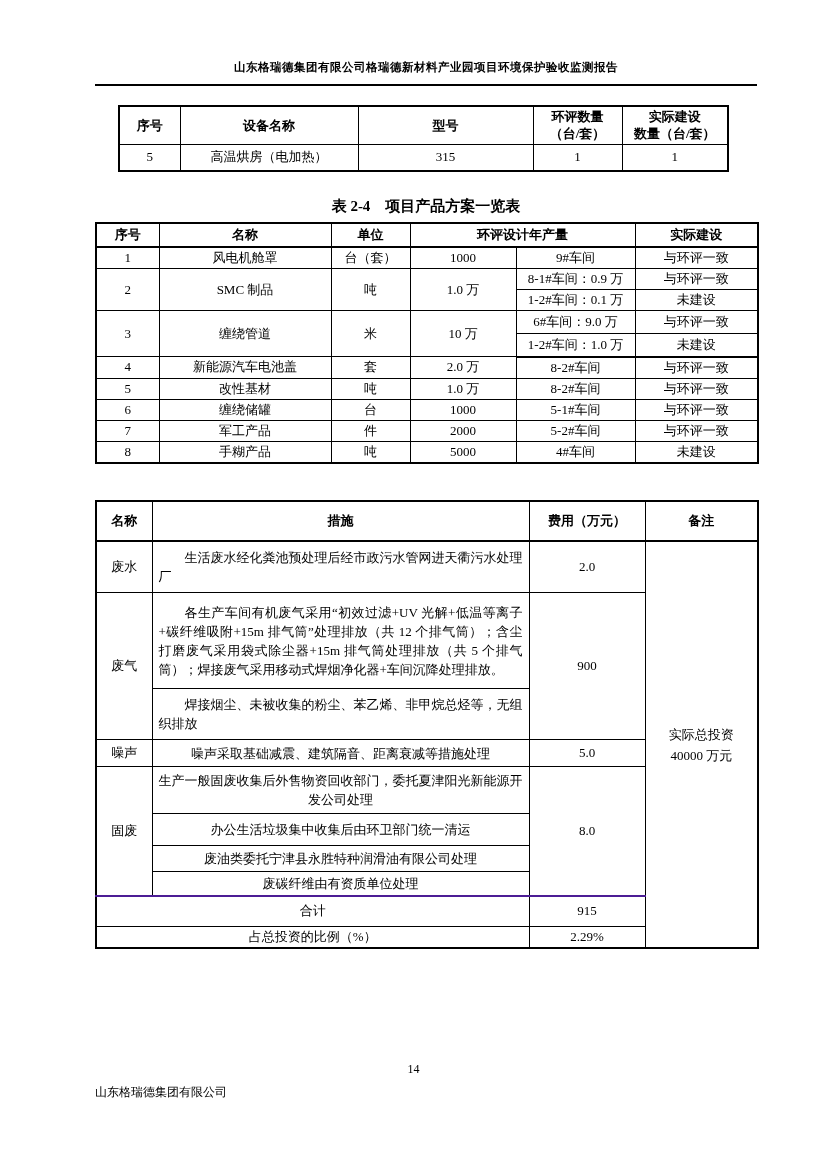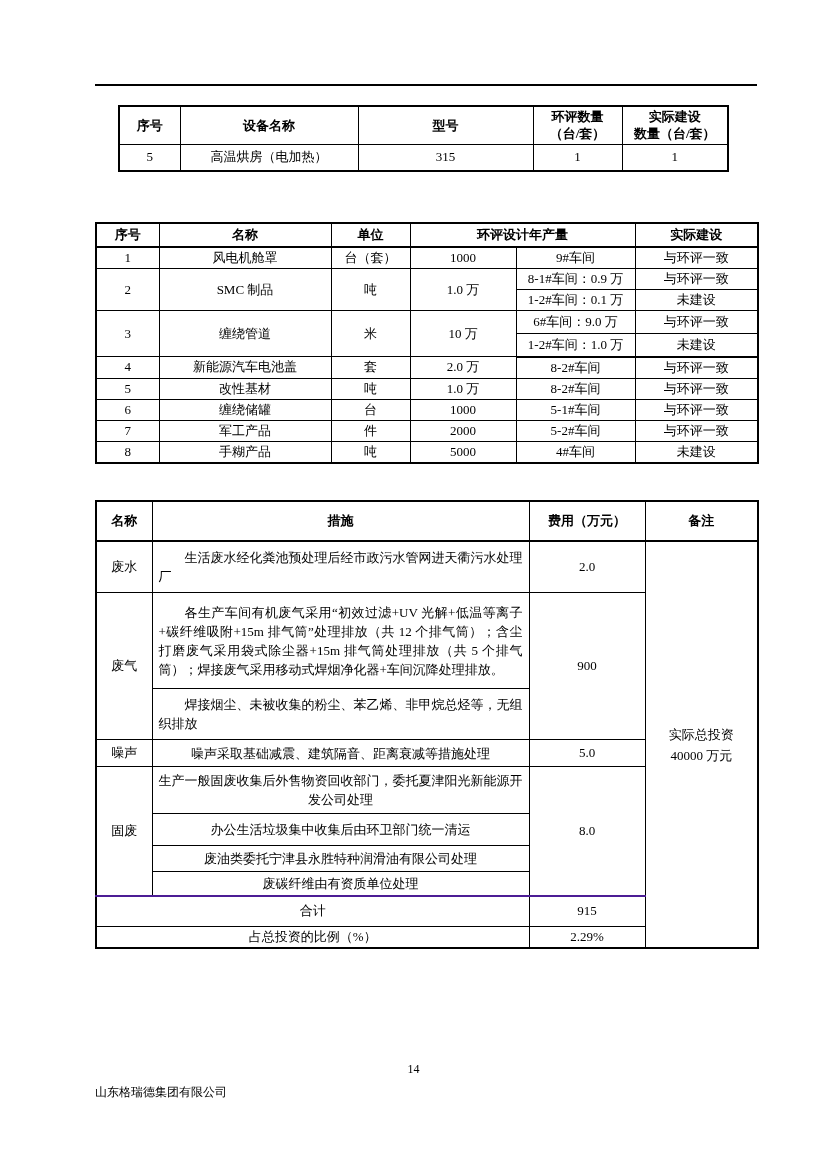--- a/index.html
+++ b/index.html
@@ -50,20 +50,21 @@
   .note-cell { white-space:pre-line; line-height:21px; }
 
   .page-num { position:absolute; top:1062px; left:0; width:827px; text-align:center; font-size:12px; }
   .footer-company { position:absolute; top:1084px; left:95px; font-size:12px; }
 </style>
 </head>
 <body>
 
 <div id="page">
 
+  <div class="header-title">山东格瑞德集团有限公司格瑞德新材料产业园项目环境保护验收监测报告</div>
   <div class="header-rule"></div>
 
   <table id="equip-table">
     <colgroup>
         <col style="width:61px">
         <col style="width:178px">
         <col style="width:175px">
         <col style="width:89px">
         <col style="width:106px">
       </colgroup>
@@ -80,20 +81,21 @@
     <tr>
       <td>5</td>
       <td>高温烘房（电加热）</td>
       <td>315</td>
       <td>1</td>
       <td>1</td>
     </tr>
   </tbody>
     </table>
 
+  <div class="table-title" id="title-2-4">表 2-4　项目产品方案一览表</div>
 
   <table id="product-table">
     <colgroup>
         <col style="width:63px">
         <col style="width:172px">
         <col style="width:79px">
         <col style="width:106px">
         <col style="width:119px">
         <col style="width:123px">
       </colgroup>

